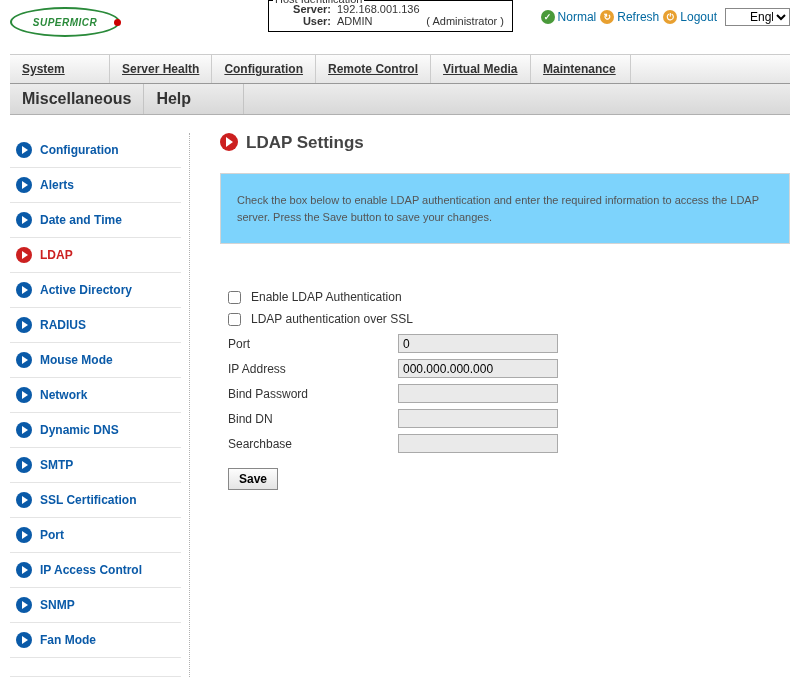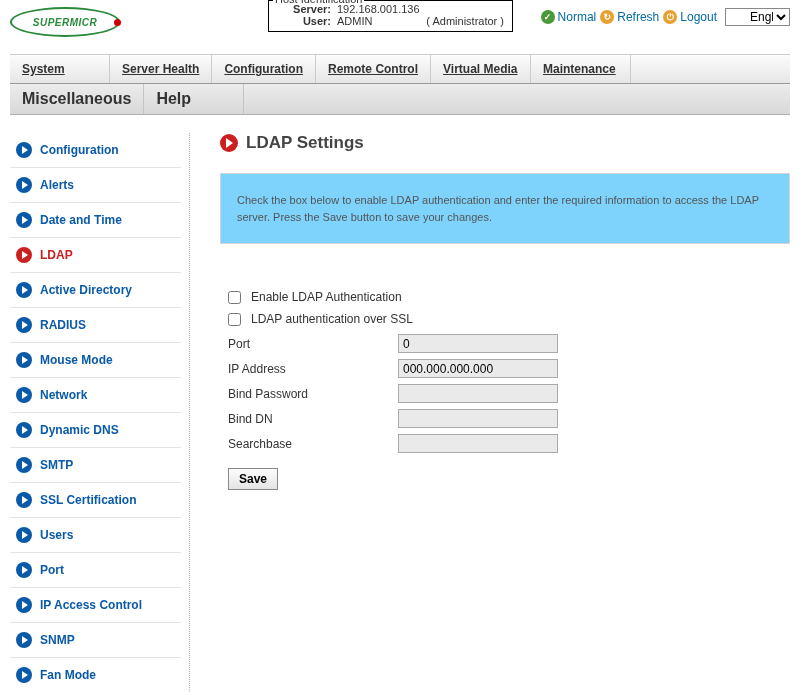--- a/index.html
+++ b/index.html
@@ -35,21 +35,21 @@
     .main { display: flex; padding: 18px 10px 10px 10px; }
     .sidebar { width: 180px; border-right: 1px dotted #b0b0b0; padding-right: 8px; }
     .side-item { display: flex; align-items: center; padding: 9px 6px; border-bottom: 1px solid #e4e4e4; cursor: pointer; font-size: 12px; font-weight: bold; }
     .side-item.active .arr-icon { background: #cc2020; }
     .side-item.active .side-label { color: #cc2020; }
     .side-label { color: #0a5aa8; }
     .arr-icon { width: 16px; height: 16px; border-radius: 50%; background: #0a5aa8; display: inline-flex; align-items: center; justify-content: center; margin-right: 8px; flex-shrink: 0; }
     .arr-icon::after { content: ""; width: 0; height: 0; border-top: 4px solid transparent; border-bottom: 4px solid transparent; border-left: 6px solid #fff; margin-left: 1px; }
     
     .content { flex: 1; padding-left: 30px; }
-    .page-title-row { display: flex; align-items: center; margin-bottom: 20px; }
+    .page-title-row { display: flex; margin-bottom: 20px; }
     .page-title-icon { width: 18px; height: 18px; border-radius: 50%; background: #cc2020; display: inline-flex; align-items: center; justify-content: center; margin-right: 8px; }
     .page-title-icon::after { content: ""; width: 0; height: 0; border-top: 5px solid transparent; border-bottom: 5px solid transparent; border-left: 7px solid #fff; margin-left: 1px; }
     .page-title { font-size: 17px; color: #444; }
     
     .info-box { border: 1px solid #d4d4d4; background: #7dd3fc; padding: 18px 16px; font-size: 11px; color: #555; line-height: 1.5; margin-bottom: 46px; }
     
     .form-area { padding-left: 8px; }
     .check-row { display: flex; align-items: center; margin-bottom: 8px; }
     .check-row input { margin-right: 10px; width: 13px; height: 13px; }
     .field-row { display: flex; align-items: center; margin-bottom: 6px; }
@@ -150,24 +150,20 @@
       <div class="side-item">
         <span class="arr-icon"></span>
         <span class="side-label">SMTP</span>
       </div>
       <div class="side-item">
         <span class="arr-icon"></span>
         <span class="side-label">SSL Certification</span>
       </div>
       <div class="side-item">
         <span class="arr-icon"></span>
-        <span class="side-label">Users</span>
-      </div>
-      <div class="side-item">
-        <span class="arr-icon"></span>
         <span class="side-label">Port</span>
       </div>
       <div class="side-item">
         <span class="arr-icon"></span>
         <span class="side-label">IP Access Control</span>
       </div>
       <div class="side-item">
         <span class="arr-icon"></span>
         <span class="side-label">SNMP</span>
       </div>

